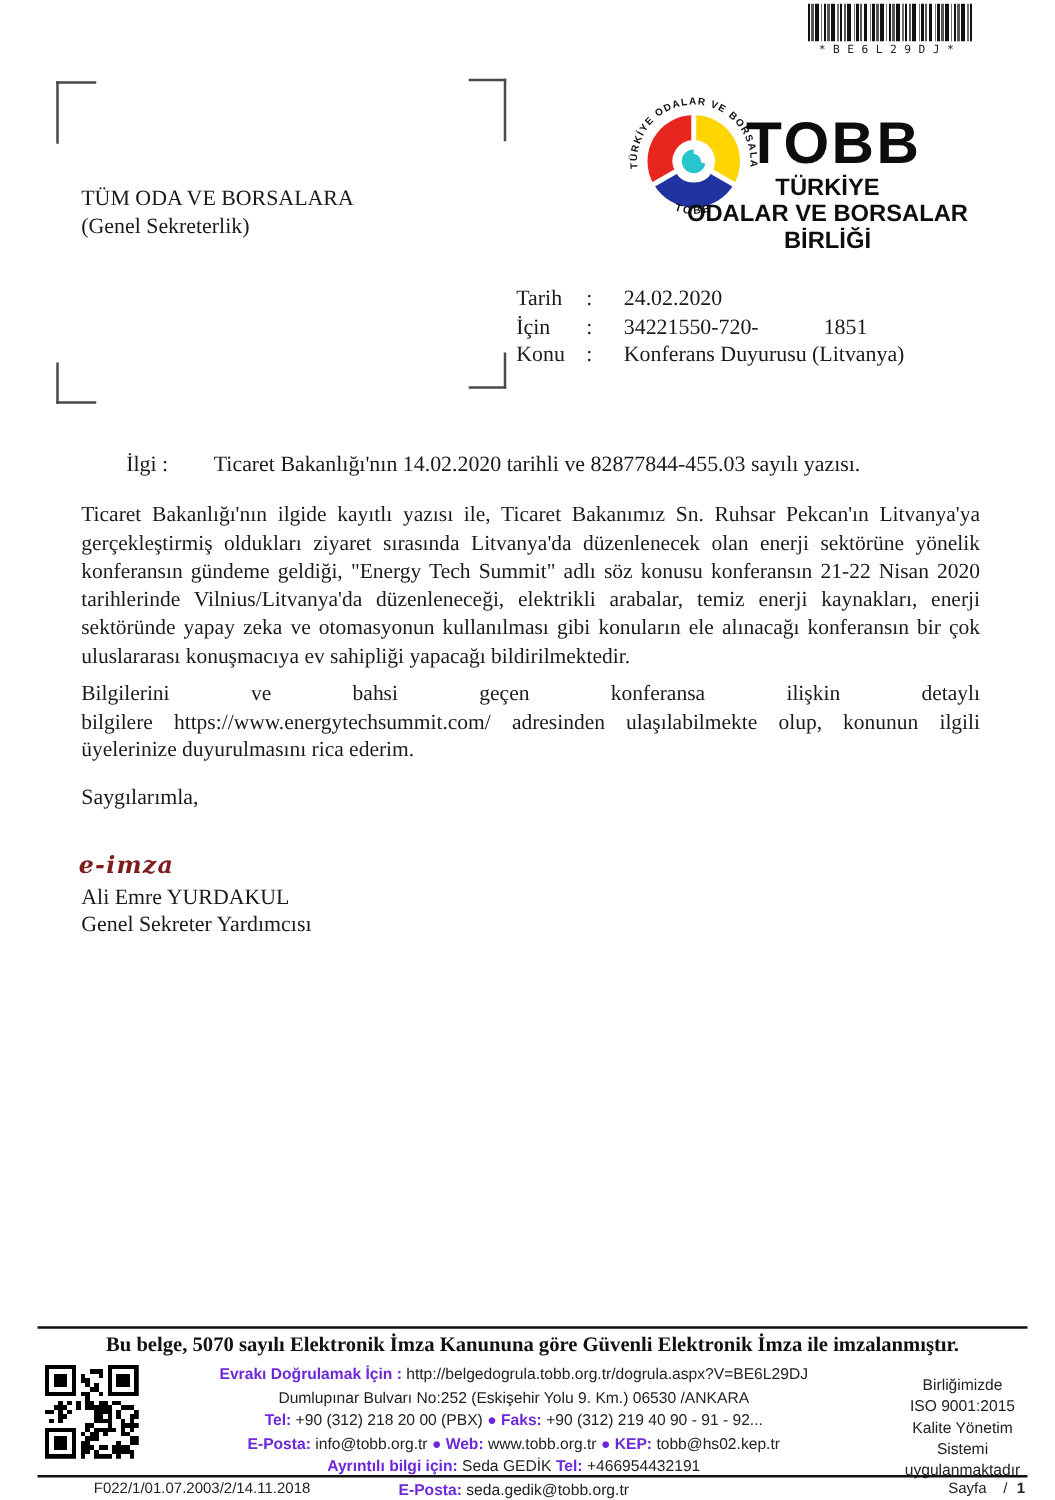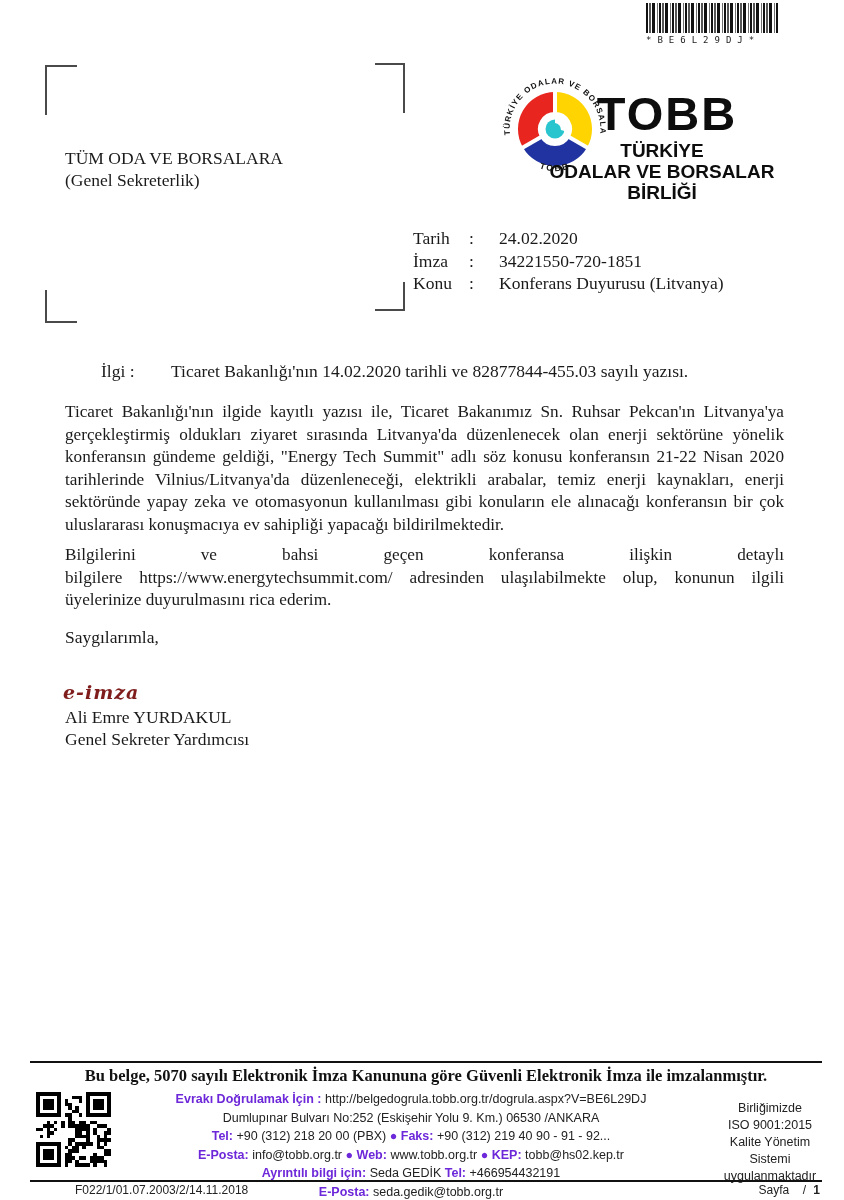--- a/index.html
+++ b/index.html
@@ -1,20 +1,20 @@
 <!DOCTYPE html>
 <html lang="tr"><head>
 <meta charset="utf-8">
 <style>
   html,body{margin:0;padding:0;background:#fff;}
   .page{position:relative;width:844px;height:1200px;background:#fff;overflow:hidden;
         font-family:"Liberation Serif", serif;color:#1a1a1a;}
 
   
-  .barcode-wrap{position:absolute;left:646px;top:3px;width:114px;text-align:center;}
+  .barcode-wrap{position:absolute;left:646px;top:3px;width:132px;text-align:center;}
   .barcode{width:132px;height:30px;
     background:repeating-linear-gradient(90deg,#111 0 2px,#fff 2px 3px,#555 3px 5px,#fff 5px 6px,#111 6px 9px,#fff 9px 11px,#707070 11px 12px,#fff 12px 13px);}
   .barcode-text{font-family:"DejaVu Sans Mono", monospace;font-size:9px;letter-spacing:6px;
     color:#222;margin-top:2px;white-space:nowrap;}
 
   
   .crop{position:absolute;border:0 solid #4a4a4a;}
   .crop.tl{left:45px;top:65px;width:30px;height:48px;border-left-width:2px;border-top-width:2px;}
   .crop.tr{left:375px;top:63px;width:28px;height:48px;border-right-width:2px;border-top-width:2px;}
   .crop.bl{left:45px;top:290px;width:30px;height:31px;border-left-width:2px;border-bottom-width:2px;}
@@ -28,21 +28,21 @@
   .orgblock{position:absolute;left:540px;top:88px;width:244px;text-align:center;
     font-family:"Liberation Sans", sans-serif;color:#0d0d0d;}
   .org-acronym{font-size:47px;font-weight:bold;letter-spacing:2px;line-height:52px;margin-left:10px;}
   .org-line{font-size:19px;font-weight:bold;line-height:21px;white-space:nowrap;}
 
   
   .meta{position:absolute;left:413px;top:227px;font-size:17.5px;line-height:22.5px;}
   .meta-row{display:flex;}
   .meta-label{width:56px;}
   .meta-colon{width:30px;text-align:left;}
-  .meta-num{display:inline-block;}
+  .meta-num{display:inline-block;margin-left:52px;}
 
   
   .ref{position:absolute;left:65px;top:361px;width:720px;font-size:17.5px;display:flex;margin-left:36px;}
   .ref-label{width:70px;flex:none;}
   .body-text{position:absolute;left:65px;width:719px;font-size:17.2px;line-height:22.6px;
     text-align:justify;}
   .p1{top:401px;}
   .p2{top:544px;}
   .p2-first{display:block;text-align:justify;text-align-last:justify;}
   .closing{position:absolute;left:65px;top:627px;font-size:17.5px;}
@@ -126,21 +126,21 @@
     <div class="org-line">BİRLİĞİ</div>
   </div>
 
   <div class="meta">
     <div class="meta-row">
       <span class="meta-label">Tarih</span>
       <span class="meta-colon">:</span>
       <span>24.02.2020</span>
     </div>
     <div class="meta-row">
-      <span class="meta-label">İmza</span>
+      <span class="meta-label">İçin</span>
       <span class="meta-colon">:</span>
       <span>34221550-720-</span>
       <span class="meta-num">1851</span>
     </div>
     <div class="meta-row">
       <span class="meta-label">Konu</span>
       <span class="meta-colon">:</span>
       <span>Konferans Duyurusu (Litvanya)</span>
     </div>
   </div>

